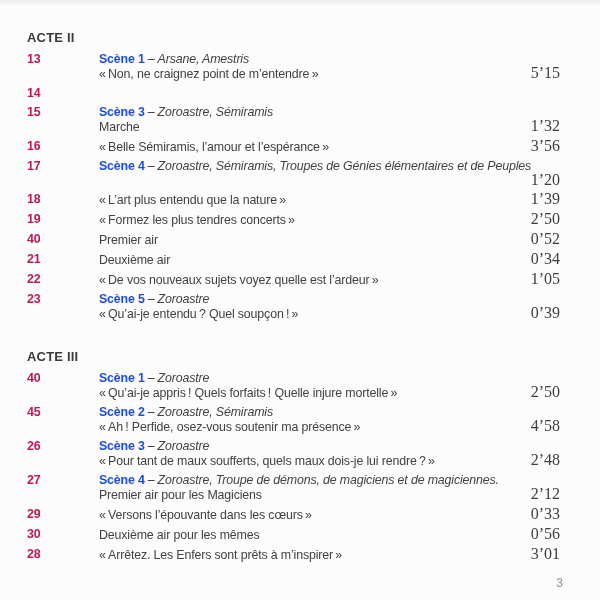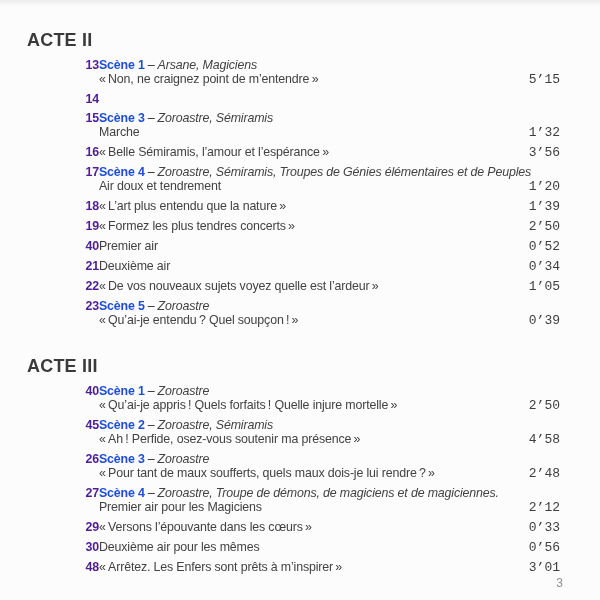--- a/index.html
+++ b/index.html
@@ -10,60 +10,60 @@
     color:#424242;
     -webkit-font-smoothing:antialiased;
   }
   body::before{ 
     content:"";position:absolute;top:0;left:0;right:0;height:6px;
     background:linear-gradient(#ececec,rgba(252,252,252,0));
     pointer-events:none;
   }
   .sheet{padding:30px 40px 0 27px;}
   .acte{
-    font-weight:bold;font-size:18px;color:#3a3a3a;
+    font-weight:bold;font-size:13px;color:#3a3a3a;
     letter-spacing:.2px;margin-bottom:7px;
   }
   .section + .section{margin-top:28px;}
   .track{
     display:flex;align-items:flex-start;
     font-size:12.4px;line-height:14px;letter-spacing:-0.15px;
     margin-bottom:5px;
   }
-  .num{width:72px;flex-shrink:0;font-weight:bold;color:#4c1d95;text-align:right;}
+  .num{width:72px;flex-shrink:0;font-weight:bold;color:#be185d;}
   .tb{flex:1;min-width:0;}
   .sl{white-space:nowrap;}
   .sl .b{font-weight:bold;color:#1d4ed8;}
   .sl .d{font-style:italic;margin:0 3px 0 3px;}
   .sl .i{font-style:italic;}
   .ln{display:flex;align-items:baseline;}
   .ln .t{white-space:nowrap;}
   .dur{
     margin-left:auto;padding-left:10px;
-    font-family:Liberation Mono, monospace;
-    font-size:13px;letter-spacing:0;color:#3e3e3e;white-space:nowrap;
+    font-family:Liberation Serif, serif;
+    font-size:16px;letter-spacing:0;color:#3e3e3e;white-space:nowrap;
   }
   .pageno{
     position:absolute;right:37px;bottom:10px;
     font-size:12px;color:#909090;
   }
 </style>
 </head>
 <body>
 
 <div class="sheet">
 
   <div class="section">
     <div class="acte">ACTE II</div>
 
     <div class="track">
       <span class="num">13</span>
       <div class="tb">
         <div class="sl">
-          <span class="b">Scène 1</span><span class="d">–</span><span class="i">Arsane, Magiciens</span>
+          <span class="b">Scène 1</span><span class="d">–</span><span class="i">Arsane, Amestris</span>
         </div>
         <div class="ln">
           <span class="t">« Non, ne craignez point de m’entendre »</span>
           <span class="dur">5’15</span>
         </div>
       </div>
     </div>
 
     <div class="track">
       <span class="num">14</span>
@@ -92,21 +92,20 @@
       </div>
     </div>
 
     <div class="track">
       <span class="num">17</span>
       <div class="tb">
         <div class="sl">
           <span class="b">Scène 4</span><span class="d">–</span><span class="i">Zoroastre, Sémiramis, Troupes de Génies élémentaires et de Peuples</span>
         </div>
         <div class="ln">
-          <span class="t">Air doux et tendrement</span>
           <span class="dur">1’20</span>
         </div>
       </div>
     </div>
 
     <div class="track">
       <span class="num">18</span>
       <div class="tb">
         <div class="ln">
           <span class="t">« L’art plus entendu que la nature »</span>
@@ -239,21 +238,21 @@
       <span class="num">30</span>
       <div class="tb">
         <div class="ln">
           <span class="t">Deuxième air pour les mêmes</span>
           <span class="dur">0’56</span>
         </div>
       </div>
     </div>
 
     <div class="track">
-      <span class="num">48</span>
+      <span class="num">28</span>
       <div class="tb">
         <div class="ln">
           <span class="t">« Arrêtez. Les Enfers sont prêts à m’inspirer »</span>
           <span class="dur">3’01</span>
         </div>
       </div>
     </div>
   </div>
 
 </div>

